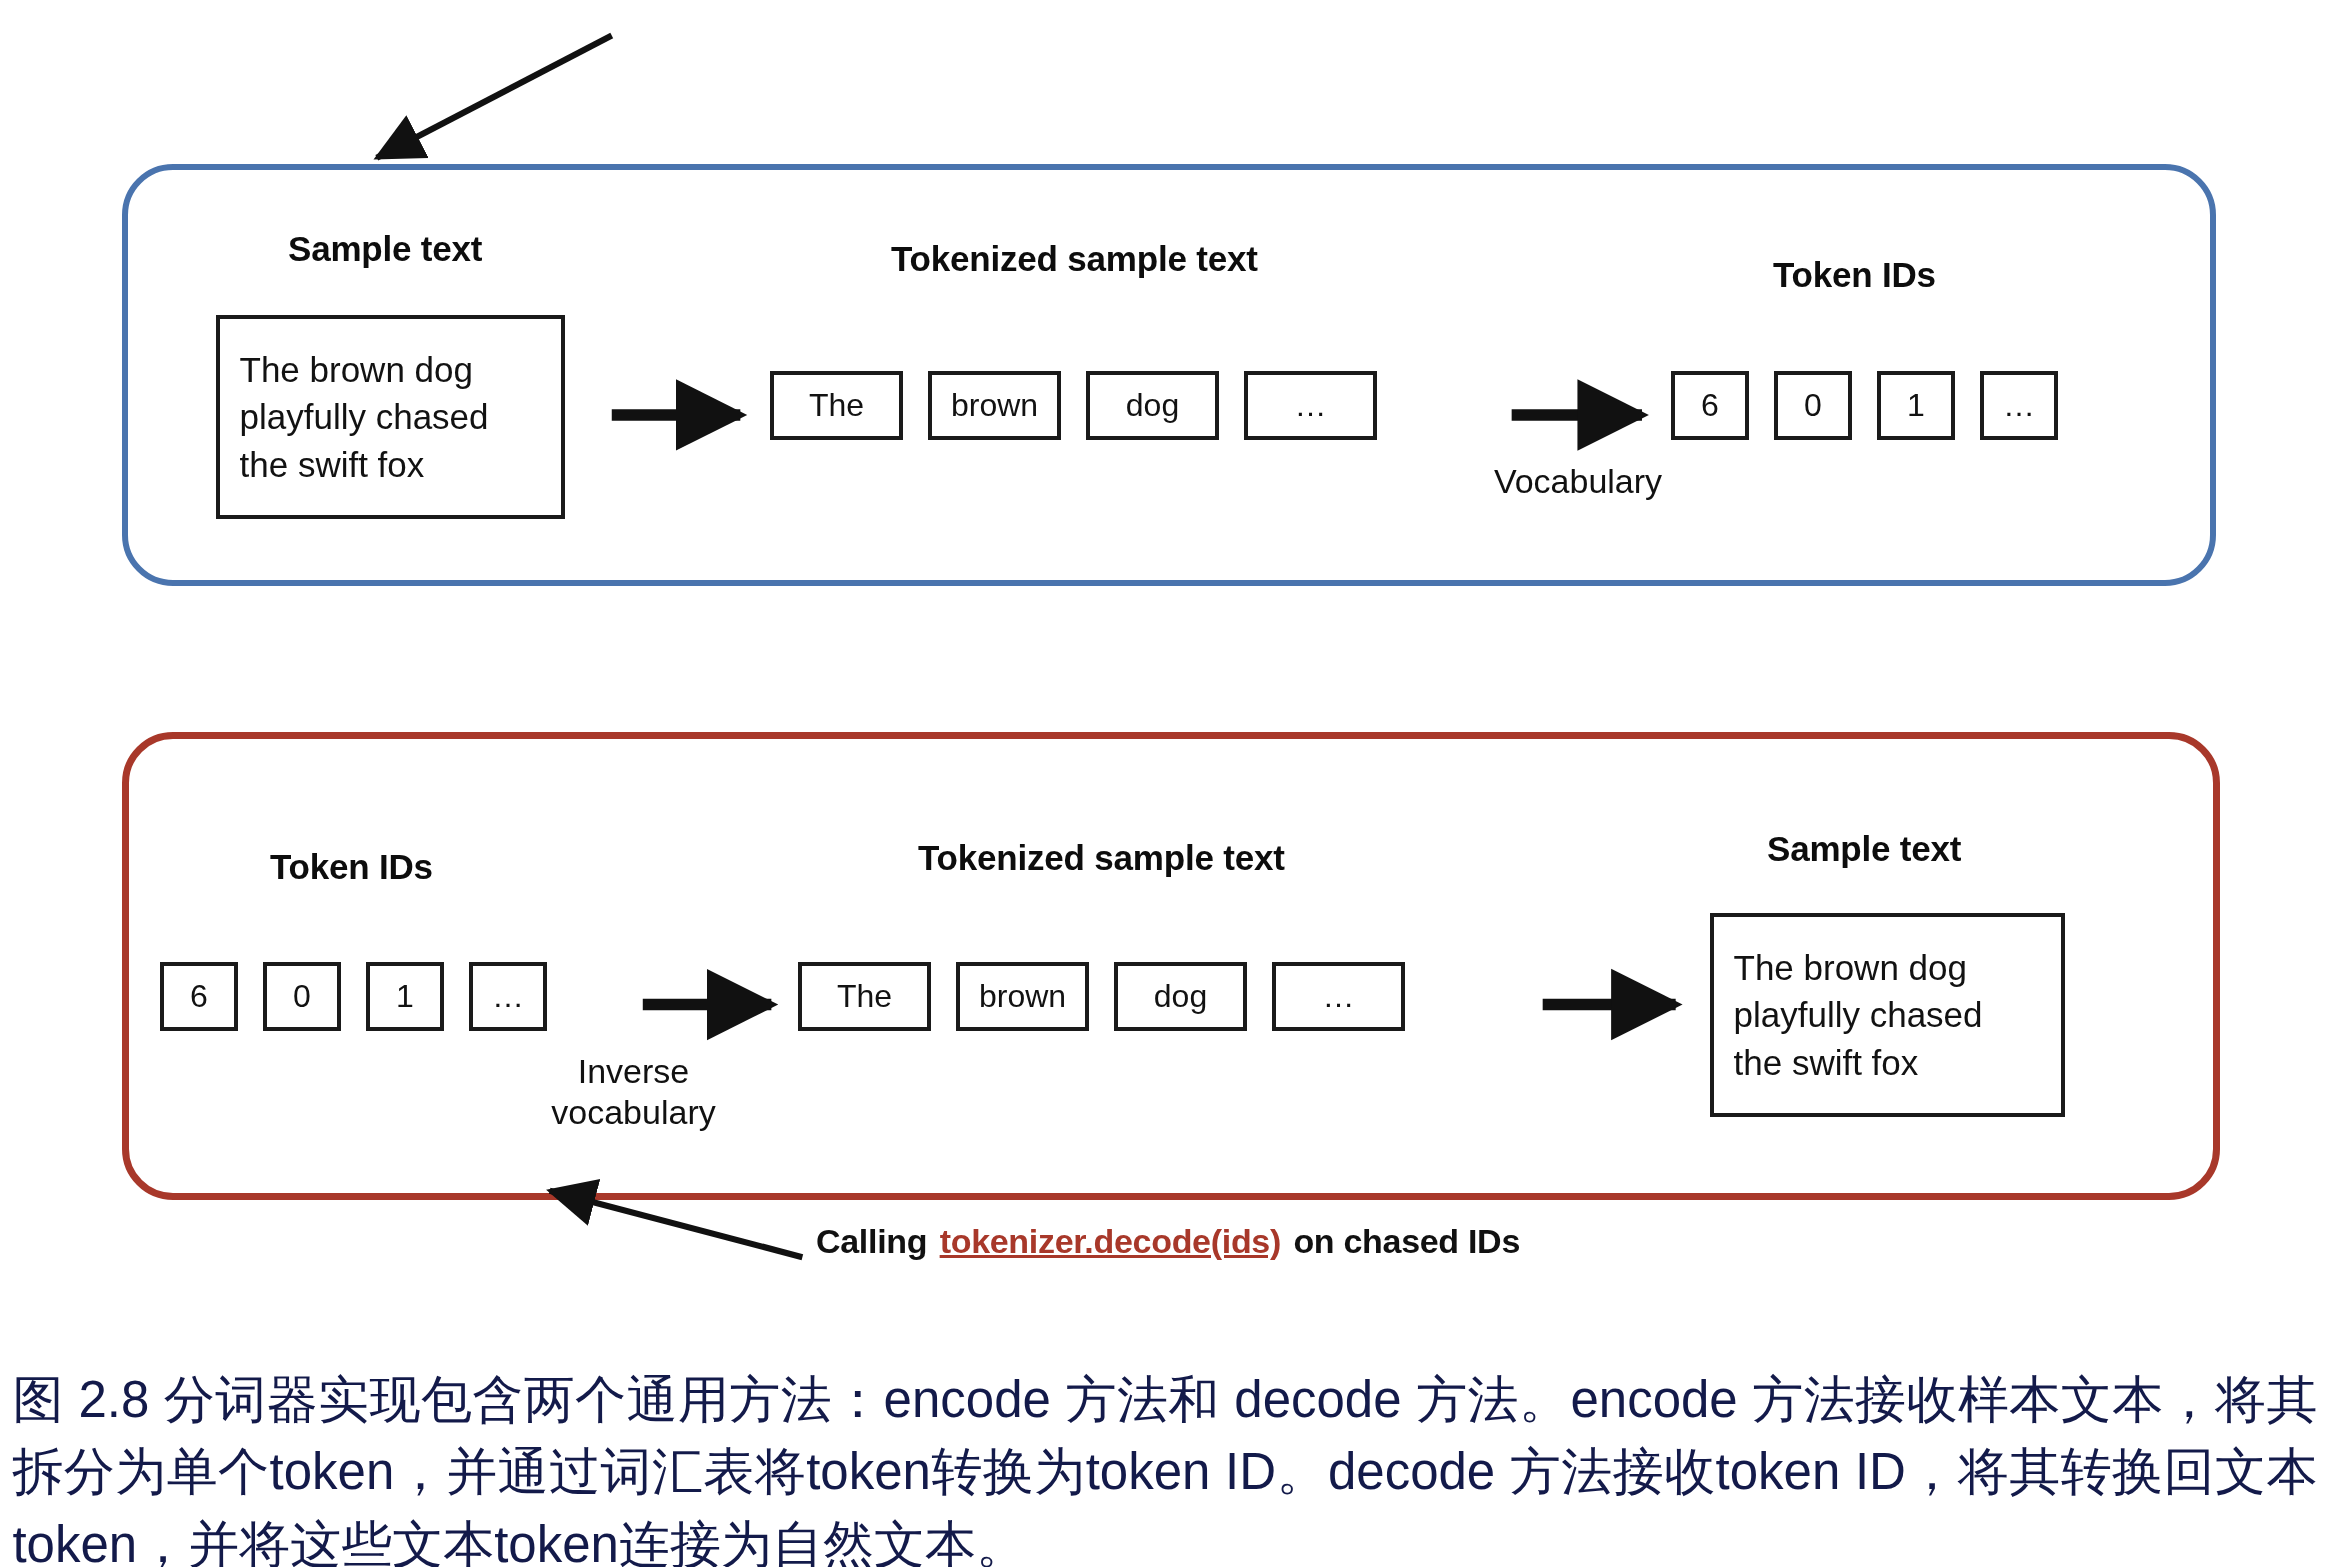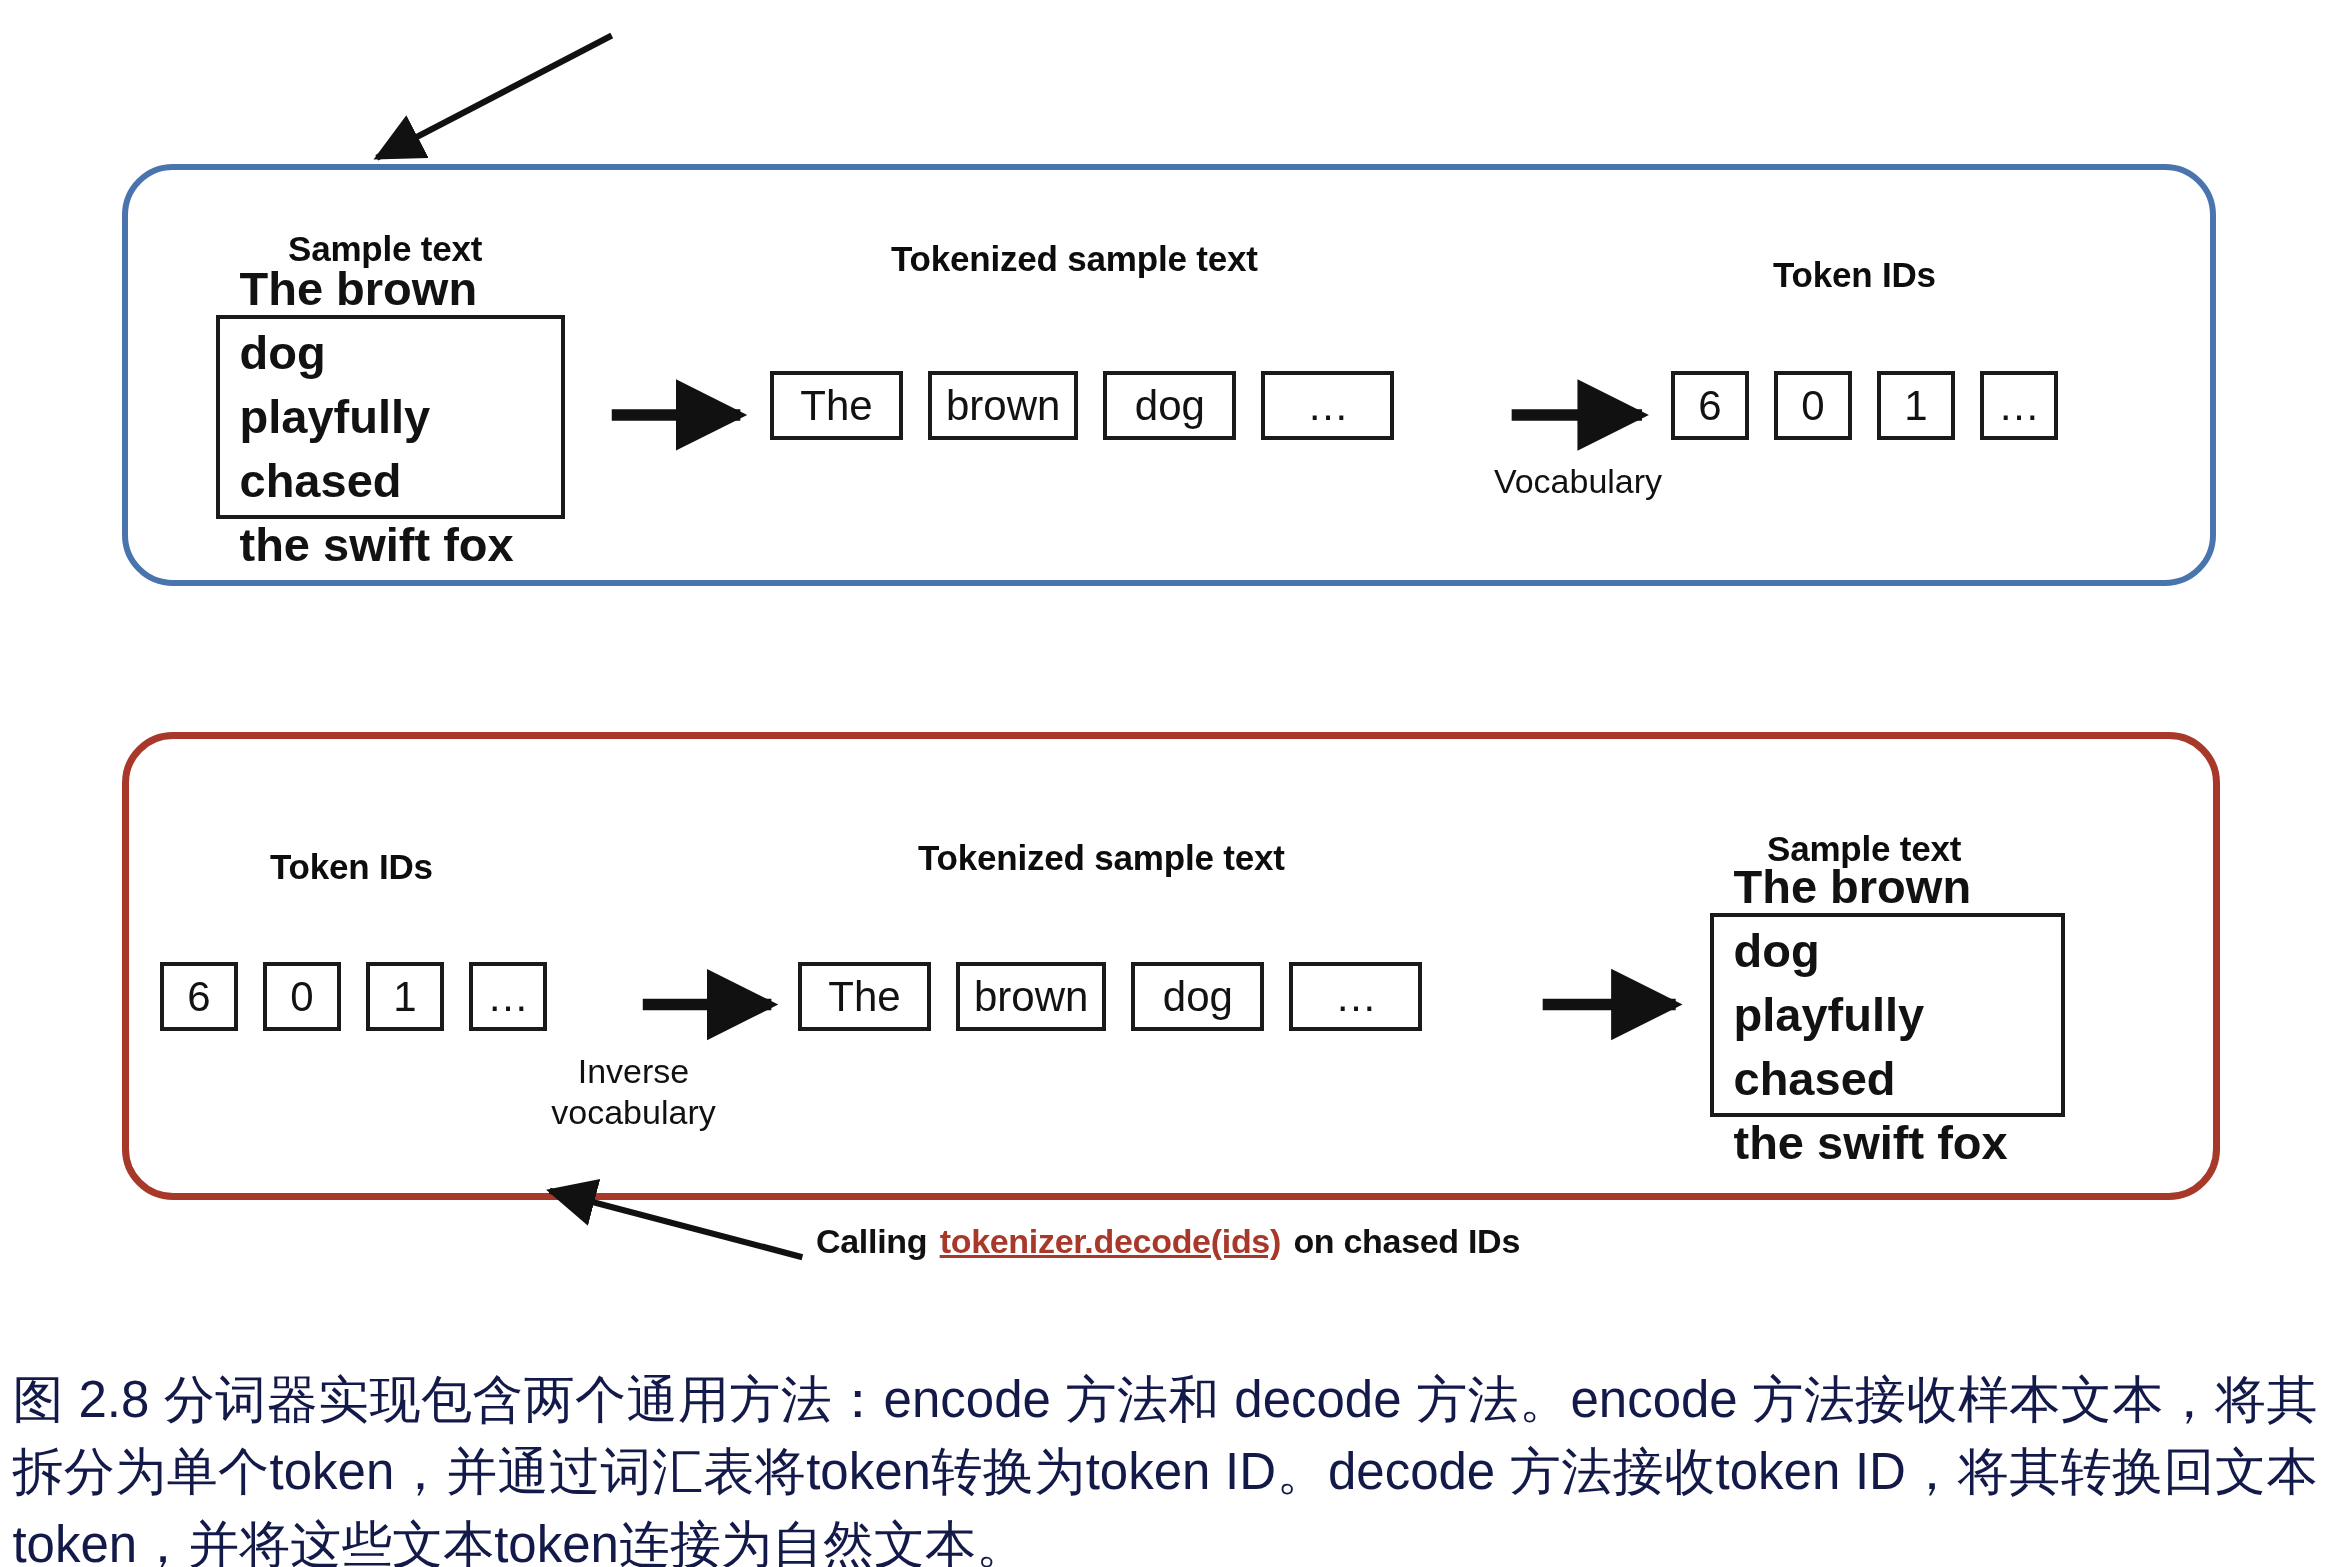--- a/index.html
+++ b/index.html
@@ -78,41 +78,40 @@
   .text-box {
     position: absolute;
     border: 4.4px solid #1a1a1a;
     background: #ffffff;
     box-sizing: border-box;
     display: flex;
     align-items: center;
   }
   .text-box .tb-inner {
     padding: 0 19.5px;
-    font-size: 47px;
+    font-size: 35px;
     line-height: 1.36;
     color: #121212;
     white-space: pre-line;
-    font-weight: bold;
   }
 
   
   .chip-row {
     position: absolute;
     display: flex;
     align-items: center;
   }
   .chip {
     border: 4.4px solid #1a1a1a;
     background: #ffffff;
     box-sizing: border-box;
     display: flex;
     align-items: center;
     justify-content: center;
-    font-size: 42px;
+    font-size: 32px;
     color: #121212;
     height: 69px;
     margin-right: 25px;
     padding: 0 14px;
   }
   .chip.narrow { min-width: 78px; }
   .chip.wordy  { min-width: 133px; }
 
   
   .side-label {

